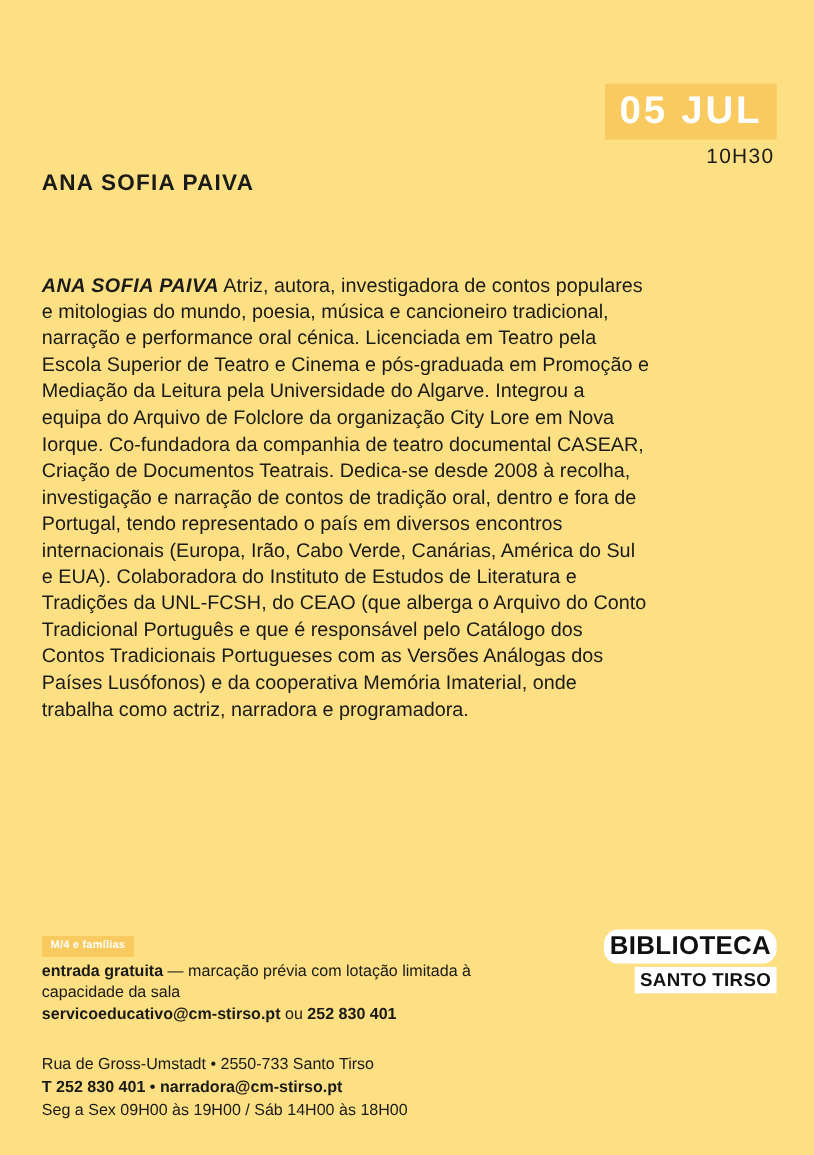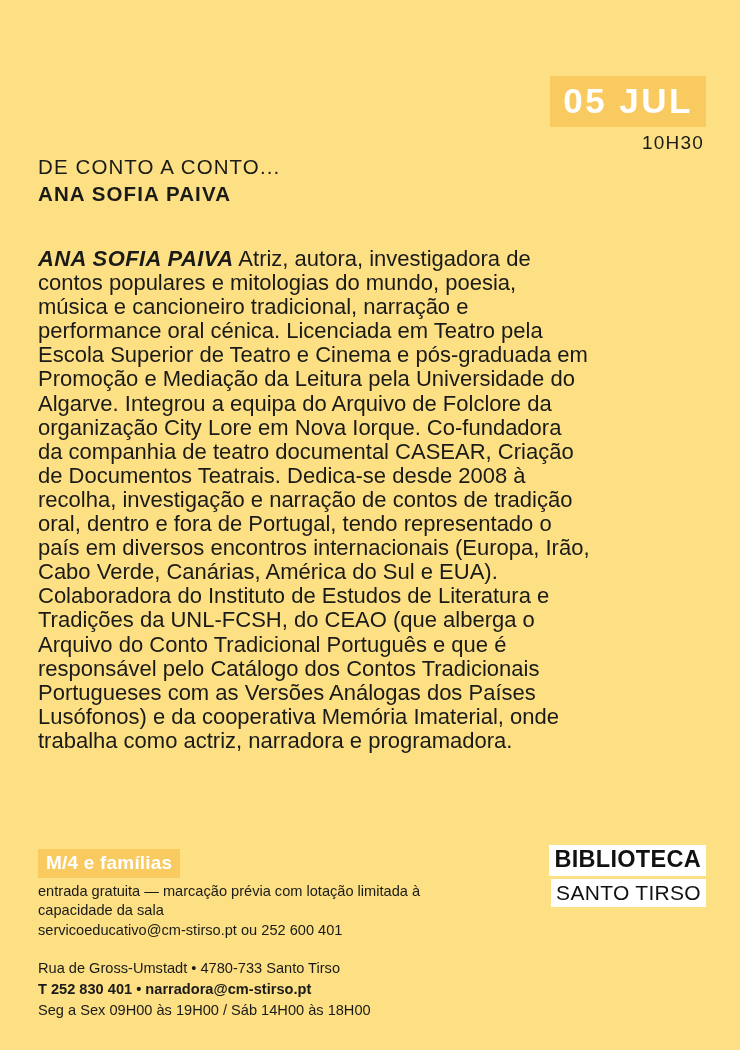--- a/index.html
+++ b/index.html
@@ -69,21 +69,21 @@
     line-height: 1.32;
     color: #1a1a18;
   }
 
   
   .bio {
     position: absolute;
     left: 38px;
     top: 247px;
     width: 552px;
-    font-size: 22px;
+    font-size: 18px;
     line-height: 24.1px;
     color: #1a1a18;
     text-align: left;
   }
   .bio .lead {
     font-style: italic;
     font-weight: bold;
     letter-spacing: 0.4px;
   }
 
@@ -95,28 +95,28 @@
     width: 440px;
     font-size: 14.6px;
     line-height: 19.5px;
     color: #1a1a18;
   }
   .age-badge {
     display: inline-block;
     background: #F9CA5F;
     color: #ffffff;
     font-weight: bold;
-    font-size: 19px;
+    font-size: 10px;
     letter-spacing: 0.2px;
     padding: 3px 8px 4px 8px;
     line-height: 1.15;
     margin-bottom: 4px;
   }
   .info-line { white-space: normal; }
-  .info-line b { font-weight: normal; }
+  .info-line b { font-weight: bold; }
 
   .contact-block {
     position: absolute;
     left: 38px;
     top: 958px;
     width: 460px;
     font-size: 14.6px;
     line-height: 21px;
     color: #1a1a18;
   }
@@ -140,54 +140,54 @@
     display: inline-block;
     background: #ffffff;
     color: #111111;
     padding: 3px 5px 4px 5px;
     line-height: 1.0;
   }
   .logo-chip.bold {
     font-weight: bold;
     font-size: 23.5px;
     letter-spacing: 0.3px;
+    border-radius: 13px;
   }
   .logo-chip.light {
-    font-weight: normal;
-    font-size: 21px;
+    font-weight: bold;
+    font-size: 17px;
     letter-spacing: 0.3px;
   }
 </style>
 </head>
 <body>
 
 <div class="poster">
 
   <div class="date-block">
     <div class="date-badge">05 JUL</div>
     <div class="date-time">10H30</div>
   </div>
 
   <div class="title-block">
-    <div class="title-line1">DE CONTO A CONTO...</div>
     <div class="title-line2">ANA SOFIA PAIVA</div>
   </div>
 
   <div class="bio"><span class="lead">ANA SOFIA PAIVA</span><span> Atriz, autora, investigadora de contos populares e mitologias do mundo, poesia, música e cancioneiro tradicional, narração e performance oral cénica. Licenciada em Teatro pela Escola Superior de Teatro e Cinema e pós-graduada em Promoção e Mediação da Leitura pela Universidade do Algarve. Integrou a equipa do Arquivo de Folclore da organização City Lore em Nova Iorque. Co-fundadora da companhia de teatro documental CASEAR, Criação de Documentos Teatrais. Dedica-se desde 2008 à recolha, investigação e narração de contos de tradição oral, dentro e fora de Portugal, tendo representado o país em diversos encontros internacionais (Europa, Irão, Cabo Verde, Canárias, América do Sul e EUA). Colaboradora do Instituto de Estudos de Literatura e Tradições da UNL-FCSH, do CEAO (que alberga o Arquivo do Conto Tradicional Português e que é responsável pelo Catálogo dos Contos Tradicionais Portugueses com as Versões Análogas dos Países Lusófonos) e da cooperativa Memória Imaterial, onde trabalha como actriz, narradora e programadora.</span></div>
 
   <div class="info-block">
     <div>
       <span class="age-badge">M/4 e famílias</span>
     </div>
     <div class="info-line"><b>entrada gratuita</b><span> — marcação prévia com lotação limitada à capacidade da sala</span></div>
-    <div class="info-line"><b>servicoeducativo@cm-stirso.pt</b><span> ou </span><b>252 600 401</b></div>
+    <div class="info-line"><b>servicoeducativo@cm-stirso.pt</b><span> ou </span><b>252 830 401</b></div>
   </div>
 
   <div class="contact-block">
-    <div>Rua de Gross-Umstadt • 4780-733 Santo Tirso</div>
+    <div>Rua de Gross-Umstadt • 2550-733 Santo Tirso</div>
     <div><b>T 252 830 401</b><b> • </b><b>narradora@cm-stirso.pt</b></div>
     <div>Seg a Sex 09H00 às 19H00 / Sáb 14H00 às 18H00</div>
   </div>
 
   <div class="logo">
     <div class="logo-row"><span class="logo-chip bold">BIBLIOTECA</span></div>
     <div class="logo-row"><span class="logo-chip light">SANTO TIRSO</span></div>
   </div>
 
 </div>

